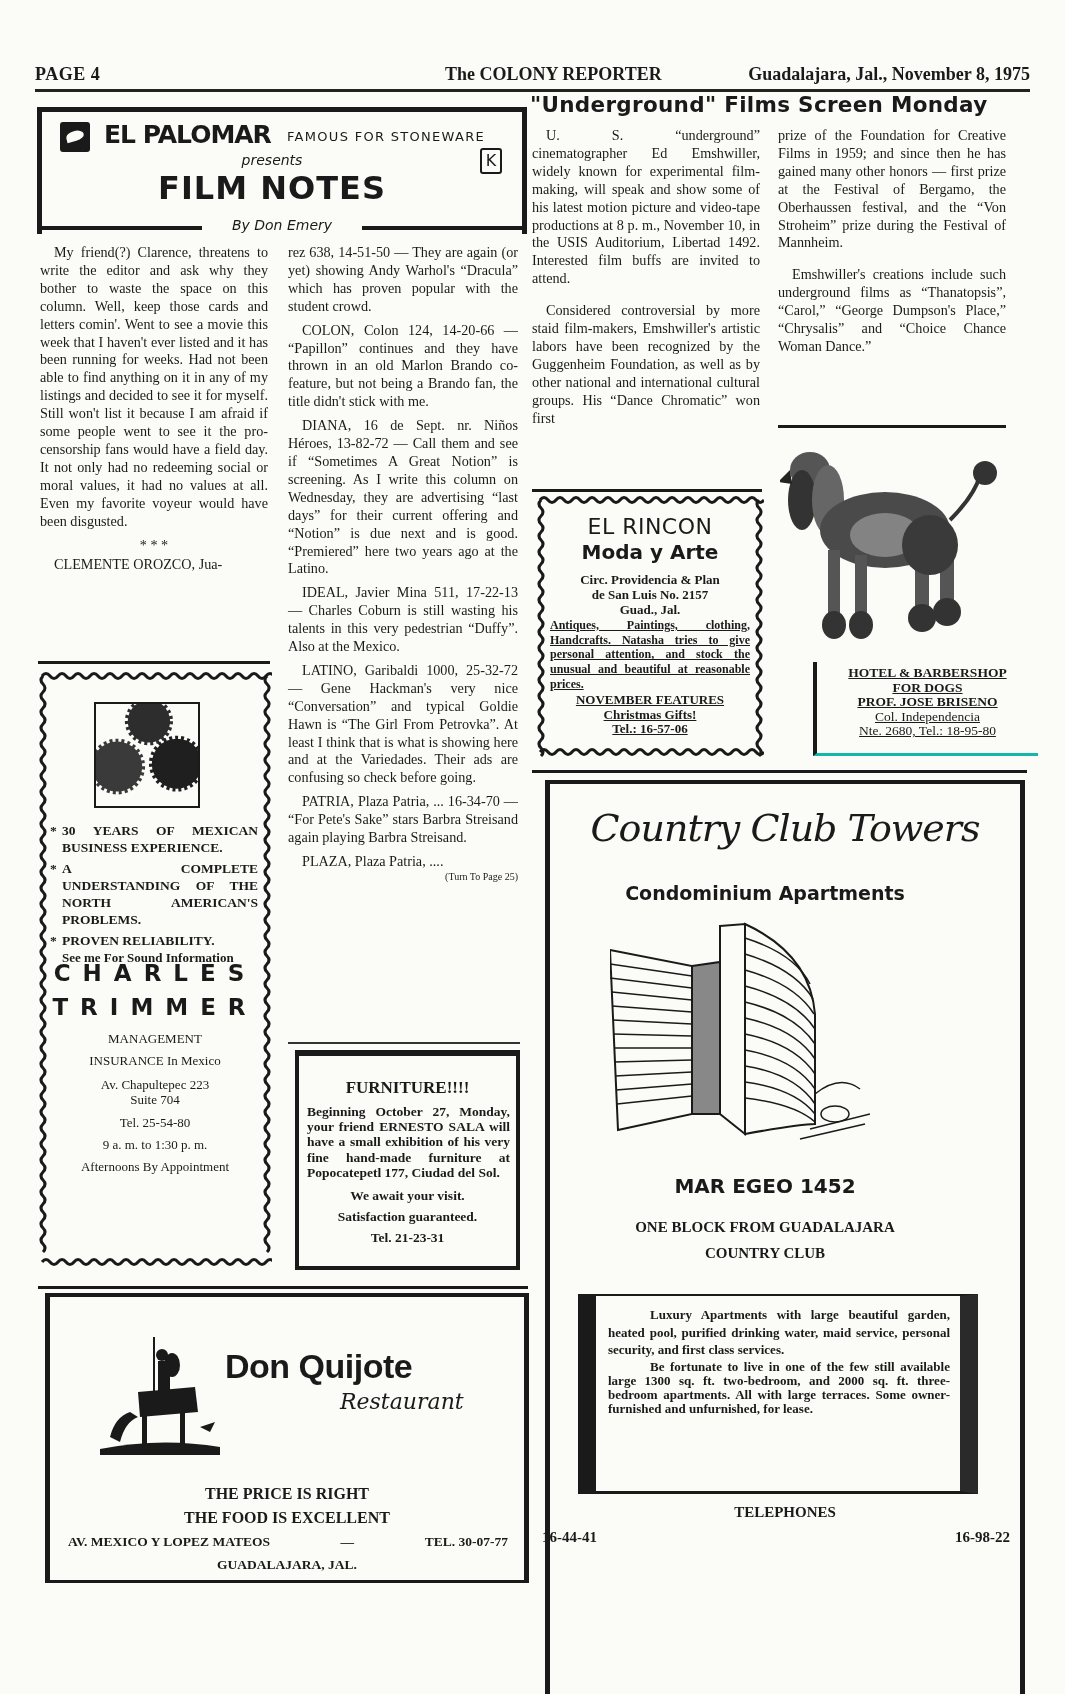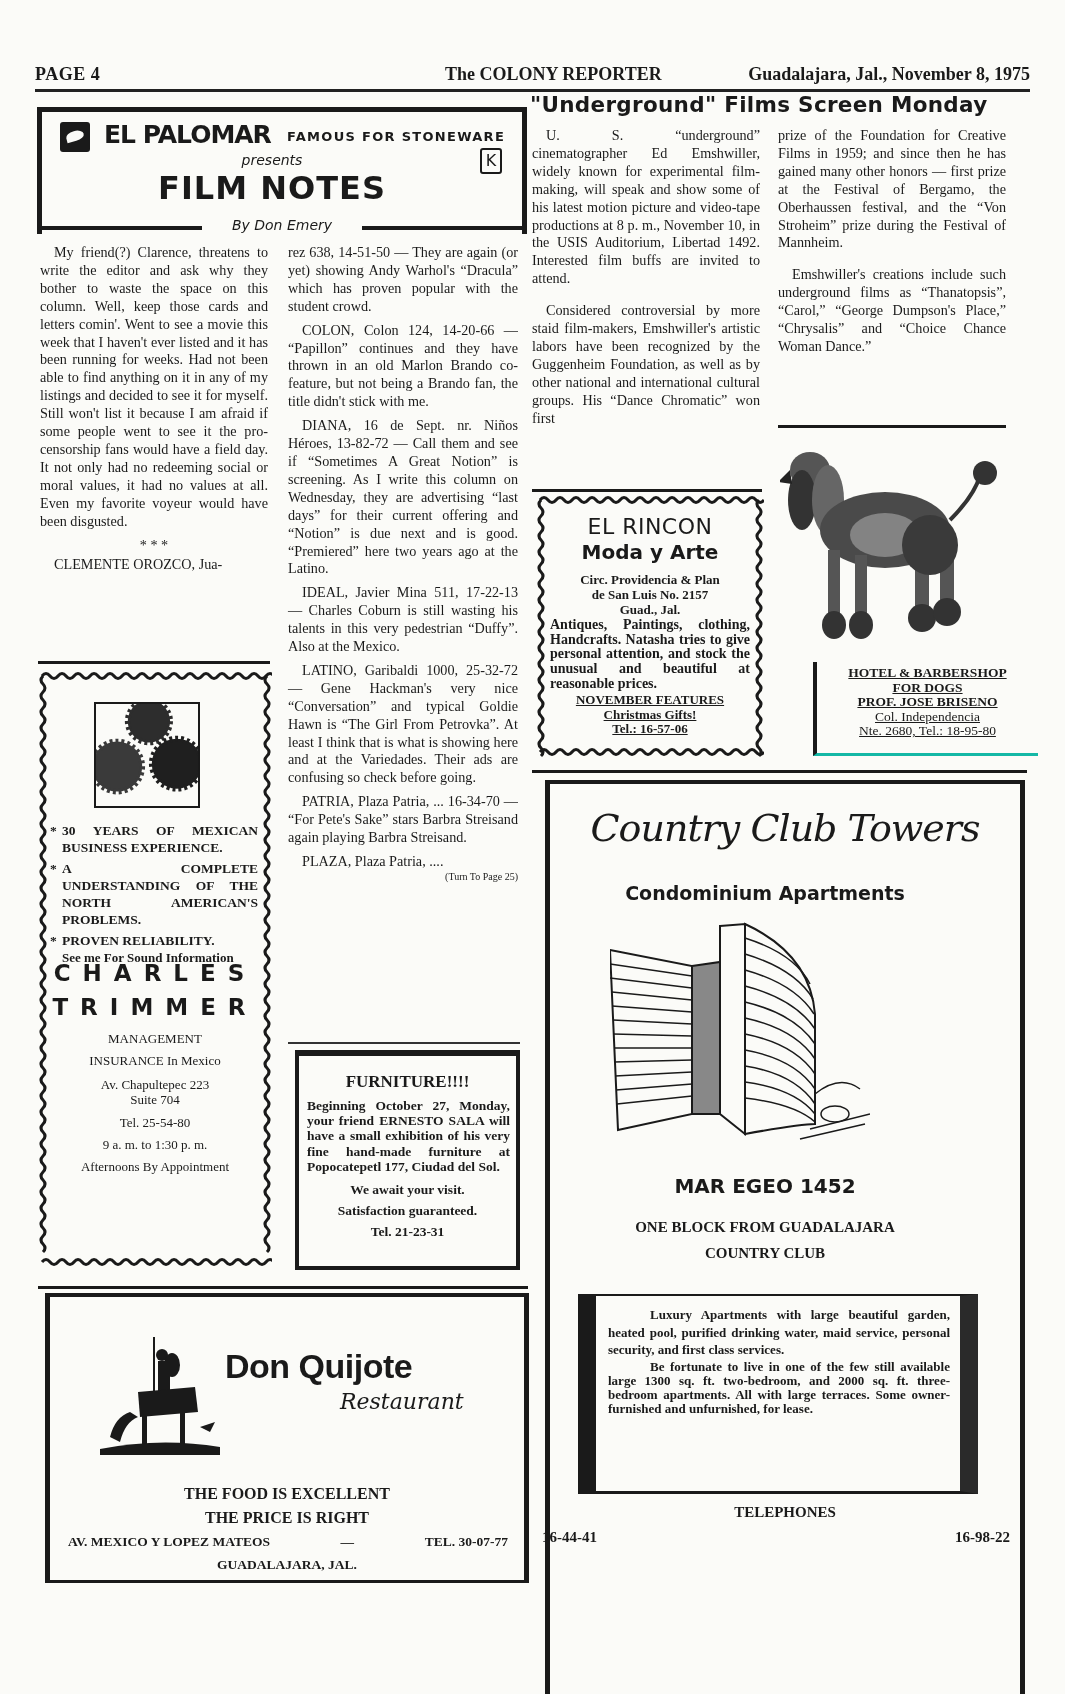--- a/index.html
+++ b/index.html
@@ -13,21 +13,21 @@
   .masthead .dateline { position: absolute; right: 0; top: 2px; font-size: 18px; font-weight: bold; }
 
   .col-text { font-family: "Liberation Serif", serif; font-size: 14.2px; line-height: 17.9px; text-align: justify; }
   .col-text p { text-indent: 14px; margin-bottom: 6px; }
   .col-text p.noind { text-indent: 0; }
 
   .filmbox { left: 37px; top: 107px; width: 490px; height: 127px; border: 5px solid #1a1a1a; border-bottom: none; }
   .filmbox .logo { position: absolute; left: 18px; top: 10px; width: 30px; height: 30px; background: #1a1a1a; border-radius: 3px; }
   .filmbox .logo::after { content: ""; position: absolute; left: 6px; top: 9px; width: 18px; height: 10px; background: #fbfbf8; border-radius: 50% 50% 50% 0; transform: rotate(-15deg); }
   .filmbox .brand { position: absolute; left: 62px; top: 8px; font-family: "DejaVu Sans", sans-serif; font-weight: 900; font-size: 25px; letter-spacing: -1px; }
-  .filmbox .tag { position: absolute; left: 245px; top: 17px; font-family: "DejaVu Sans", sans-serif; font-size: 13px; font-weight: bold; letter-spacing: 1.3px; }
+  .filmbox .tag { position: absolute; left: 245px; top: 17px; font-family: "DejaVu Sans", sans-serif; font-size: 13px; font-weight: normal; letter-spacing: 1.3px; }
   .filmbox .presents { position: absolute; left: 0; width: 100%; top: 40px; text-align: center; font-family: "DejaVu Sans", sans-serif; font-style: italic; font-size: 14px; margin-left: -10px; }
   .filmbox .title { position: absolute; left: 0; width: 100%; top: 57px; text-align: center; font-family: "DejaVu Sans", sans-serif; font-weight: 900; font-size: 32px; letter-spacing: 1px; margin-left: -10px; }
   .filmbox .kicon { position: absolute; right: 20px; top: 36px; width: 22px; height: 26px; border: 2px solid #1a1a1a; border-radius: 3px; font-family: "DejaVu Sans", sans-serif; font-size: 16px; line-height: 22px; text-align: center; }
   .byline-row { left: 37px; top: 219px; width: 490px; height: 16px; }
   .byline-row .rule { position: absolute; top: 7px; height: 4px; background: #1a1a1a; }
   .byline-row .by { position: absolute; left: 0; width: 100%; text-align: center; top: -2px; font-family: "DejaVu Sans", sans-serif; font-style: italic; font-size: 14px; }
 
   .headline { left: 530px; top: 92px; width: 470px; font-family: "DejaVu Sans", sans-serif; font-weight: 900; font-size: 21.5px; letter-spacing: 0.3px; }
   .wavy-box { position: absolute; }
   .wavy-box svg.frame { position: absolute; left: 0; top: 0; width: 100%; height: 100%; }
@@ -99,21 +99,21 @@
     <path d="M5,6 q-4,4 0,8 t0,8 t0,8 t0,8 t0,8 t0,8 t0,8 t0,8 t0,8 t0,8 t0,8 t0,8 t0,8 t0,8 t0,8 t0,8 t0,8 t0,8 t0,8 t0,8 t0,8 t0,8 t0,8 t0,8 t0,8 t0,8 t0,8 t0,8 t0,8 t0,8 t0,8 t0,8" fill="none" stroke="#1a1a1a" stroke-width="3"></path>
     <path d="M223,6 q-4,4 0,8 t0,8 t0,8 t0,8 t0,8 t0,8 t0,8 t0,8 t0,8 t0,8 t0,8 t0,8 t0,8 t0,8 t0,8 t0,8 t0,8 t0,8 t0,8 t0,8 t0,8 t0,8 t0,8 t0,8 t0,8 t0,8 t0,8 t0,8 t0,8 t0,8 t0,8 t0,8" fill="none" stroke="#1a1a1a" stroke-width="3"></path>
   </svg>
   <div class="abs sans center" style="left:0;width:100%;top:20px;font-weight:400;font-size:22px;letter-spacing:0.5px;text-align:center;">EL RINCON</div>
   <div class="abs sans center" style="left:0;width:100%;top:46px;font-weight:900;font-size:20px;">Moda y Arte</div>
   <div class="abs ad-text center" style="left:14px;width:200px;top:78px;font-size:13px;line-height:15px;">
     <div>Circ. Providencia &amp; Plan</div>
     <div>de San Luis No. 2157</div>
     <div>Guad., Jal.</div>
   </div>
-  <div class="abs ad-text" style="left:14px;width:200px;top:124px;font-size:14px;line-height:14.7px;text-align:justify;">Antiques, Paintings, clothing, Handcrafts. Natasha tries to give personal attention, and stock the unusual and beautiful at reasonable prices.</div>
+  <div class="abs ad-text" style="left:14px;width:200px;top:124px;font-size:12px;line-height:14.7px;text-align:justify;text-decoration:underline;">Antiques, Paintings, clothing, Handcrafts. Natasha tries to give personal attention, and stock the unusual and beautiful at reasonable prices.</div>
   <div class="abs ad-text center" style="left:10px;width:208px;top:199px;font-size:13px;line-height:14.5px;text-decoration:underline;">
     <div>NOVEMBER FEATURES</div>
     <div>Christmas Gifts!</div>
     <div>Tel.: 16-57-06</div>
   </div>
 </div>
 
 <div class="abs" style="left:780px;top:440px;width:230px;height:220px;">
   <svg viewBox="0 0 230 220" width="230" height="220">
     <g fill="#2a2a2a">
@@ -185,21 +185,21 @@
     <div style="line-height:15px;margin-top:5px;">Av. Chapultepec 223</div>
     <div style="line-height:15px;">Suite 704</div>
     <div style="margin-top:5px;">Tel. 25-54-80</div>
     <div>9 a. m. to 1:30 p. m.</div>
     <div>Afternoons By Appointment</div>
   </div>
 </div>
 
 <div class="hr" style="left:288px;top:1042px;width:232px;"></div>
 <div class="abs" style="left:295px;top:1050px;width:225px;height:220px;border:4px solid #1a1a1a;border-top-width:6px;">
-  <div class="ad-text center" style="font-size:17px;padding-top:16px;">FURNITURE!!!!</div>
+  <div class="ad-text center" style="font-size:17px;padding-top:22px;">FURNITURE!!!!</div>
   <div class="ad-text" style="font-size:13.5px;line-height:15.2px;text-align:justify;padding:6px 6px 0 8px;">Beginning October 27, Monday, your friend ERNESTO SALA will have a small exhibition of his very fine hand-made furniture at Popocatepetl 177, Ciudad del Sol.</div>
   <div class="ad-text center" style="font-size:13.5px;line-height:21px;margin-top:5px;">
     <div>We await your visit.</div>
     <div>Satisfaction guaranteed.</div>
     <div>Tel. 21-23-31</div>
   </div>
 </div>
 
 <div class="hr thick" style="left:532px;top:770px;width:495px;"></div>
 <div class="abs" style="left:545px;top:780px;width:480px;height:998px;border-left:5px solid #1a1a1a;border-right:5px solid #1a1a1a;border-top:4px solid #1a1a1a;border-bottom:3px solid #1a1a1a;">
@@ -270,22 +270,22 @@
         <rect x="80" y="75" width="5" height="32"></rect>
         <path d="M30,75 Q15,80 10,100 L20,105 Q25,85 38,80 Z"></path>
         <path d="M0,112 Q60,100 120,110 L120,118 L0,118 Z"></path>
         <path d="M100,90 L115,85 L110,95 Z"></path>
       </g>
     </svg>
   </div>
   <div class="abs" style="left:175px;top:50px;font-family:Liberation Sans, sans-serif;font-weight:bold;font-size:34px;letter-spacing:-0.5px;">Don Quijote</div>
   <div class="abs" style="left:290px;top:92px;font-family:'DejaVu Serif',serif;font-style:italic;font-size:22px;">Restaurant</div>
   <div class="abs ad-text center" style="left:0;width:100%;top:185px;font-size:16px;line-height:24px;">
+    <div>THE PRICE IS RIGHT</div>
     <div>THE FOOD IS EXCELLENT</div>
-    <div>THE PRICE IS RIGHT</div>
   </div>
   <div class="abs ad-text" style="left:18px;top:237px;width:440px;font-size:13.5px;display:flex;justify-content:space-between;">
     <span>AV. MEXICO Y LOPEZ MATEOS</span>
     <span>—</span>
     <span>TEL. 30-07-77</span>
   </div>
   <div class="abs ad-text center" style="left:0;width:100%;top:260px;font-size:13.5px;">GUADALAJARA, JAL.</div>
 </div>
 
 </body></html>

